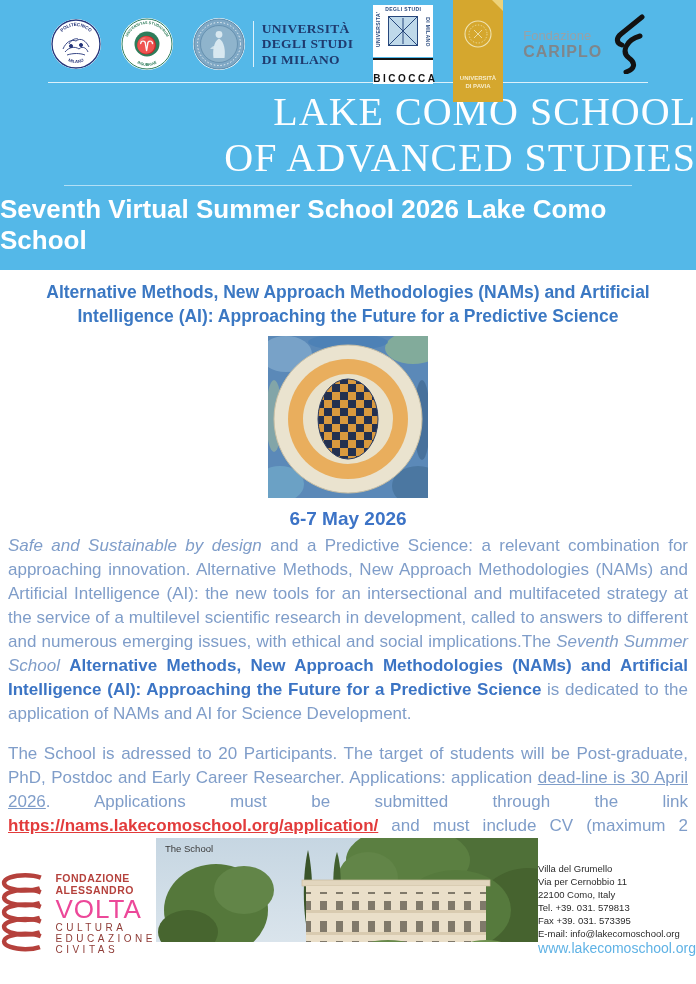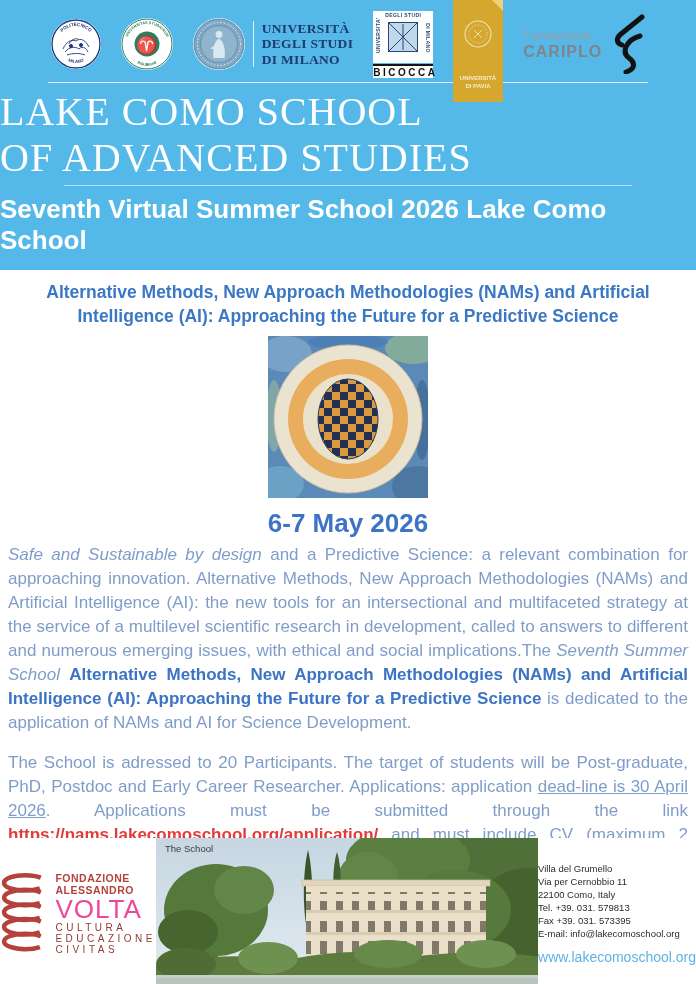--- a/index.html
+++ b/index.html
@@ -15,54 +15,54 @@
   .seal { background:#fff; border-radius:50%; flex:0 0 auto; }
   .unimi-block { display:flex; align-items:center; gap:8px; }
   .unimi-divider { width:1px; height:46px; background:rgba(255,255,255,.8); }
   .unimi-text { color:#1F3A6E; font-family:"Liberation Serif", serif; font-weight:bold; font-size:13.5px; line-height:15.5px; letter-spacing:.3px; }
   .bicocca { width:60px; }
   .bicocca-square { position:relative; width:60px; height:52px; background:#fff; }
   .bicocca-top { position:absolute; top:1px; left:0; right:0; text-align:center; font-size:5px; font-weight:bold; color:#27477C; letter-spacing:.4px; }
   .bicocca-left { position:absolute; left:-10px; top:24px; transform:rotate(-90deg); font-size:5px; font-weight:bold; color:#27477C; letter-spacing:.4px; width:30px; text-align:center; }
   .bicocca-right { position:absolute; right:-10px; top:24px; transform:rotate(90deg); font-size:5px; font-weight:bold; color:#27477C; letter-spacing:.4px; width:30px; text-align:center; }
   .bicocca-center { position:absolute; left:15px; top:11px; }
-  .bicocca-bar { margin-top:1px; background:#fff; text-align:center; font-size:10px; font-weight:900; color:#141414; letter-spacing:2.5px; border-top:2px solid #141414; padding-top:1px; }
+  .bicocca-bar { margin-top:1px; background:#fff; text-align:center; font-size:10px; font-weight:900; color:#141414; letter-spacing:2.5px; border-top:2px solid #141414; padding-top:13px; }
   .pavia { position:relative; width:50px; height:102px; background:#D5A72E; align-self:flex-start; margin-top:-8px; flex:0 0 auto; }
   .pavia-notch { position:absolute; top:0; right:0; width:0; height:0; border-top:11px solid #EDD27A; border-left:11px solid transparent; }
   .cariplo { display:flex; align-items:center; gap:9px; }
   .cariplo-text { text-align:left; }
   .cariplo-line1 { color:#99A1A6; font-size:13px; }
   .cariplo-line2 { color:#7F868B; font-size:16px; font-weight:bold; letter-spacing:1px; }
   .logos-rule { height:1px; background:rgba(255,255,255,.8); margin:2px 48px 0; }
-  .banner-title { color:#FDFEFF; font-family:"Liberation Serif", serif; font-weight:normal; font-size:40px; line-height:46px; letter-spacing:1px; text-align:left; margin:6px 0 2px; }
+  .banner-title { color:#FDFEFF; font-family:"Liberation Serif", serif; font-weight:normal; font-size:40px; line-height:46px; letter-spacing:1px; text-align:right; margin:6px 0 2px; }
   .banner-rule { height:1px; background:rgba(255,255,255,.55); margin:4px 64px 6px; }
   .subtitle { color:#ffffff; font-weight:bold; font-size:26px; padding:2px 0 14px; }
   
   .main { padding:10px 8px 0; }
   .main-title { color:#3B78C3; font-weight:bold; font-size:17.5px; line-height:24px; text-align:center; }
   .mosaic-wrap { display:block; margin:8px auto 0; width:160px; height:162px; }
-  .date { color:#3C73C6; font-weight:bold; font-size:26px; text-align:center; margin:10px 0 4px; }
+  .date { color:#3C73C6; font-weight:bold; font-size:19px; text-align:center; margin:10px 0 4px; }
   .para { color:#7F9DC9; font-size:17px; line-height:24px; text-align:justify; }
   .para + .para { margin-top:16px; }
   .director-para { margin-top:8px; }
   .seg-italic { font-style:italic; }
   .seg-bold { font-weight:bold; color:#3B74C4; }
   .seg-underline { text-decoration:underline; }
   .seg-link { color:#E23B3B; text-decoration:underline; font-weight:bold; cursor:pointer; }
   
   .footer { position:absolute; left:0; right:0; bottom:0; height:146px; background:#fff; display:flex; }
   .volta { width:156px; display:flex; align-items:center; justify-content:center; gap:5px; padding-top:4px; }
   .volta-text { text-align:left; }
   .volta-name { color:#B5413C; font-weight:bold; font-size:10.5px; line-height:12px; letter-spacing:.5px; }
   .volta-big { color:#ec4899; font-weight:normal; font-size:26px; line-height:26px; letter-spacing:1px; }
   .volta-sub { color:#8E3B36; font-size:10px; line-height:11px; letter-spacing:3.5px; }
-  .photo { position:relative; width:392px; height:146px; overflow:hidden; }
+  .photo { position:relative; width:392px; height:104px; overflow:hidden; }
   .contact { flex:1; text-align:left; padding-top:24px; }
   .contact-line { font-size:9.5px; line-height:13px; color:#2A2A2A; }
-  .website { font-size:14px; color:#5FB2E5; margin-top:9px; cursor:pointer; }
+  .website { font-size:14px; color:#5FB2E5; margin-top:0; cursor:pointer; }
 </style>
 </head>
 <body>
 
 <div class="page">
 
   <header class="header">
     <div class="logo-row">
 
       <svg class="seal" width="50" height="50" viewBox="0 0 50 50">

